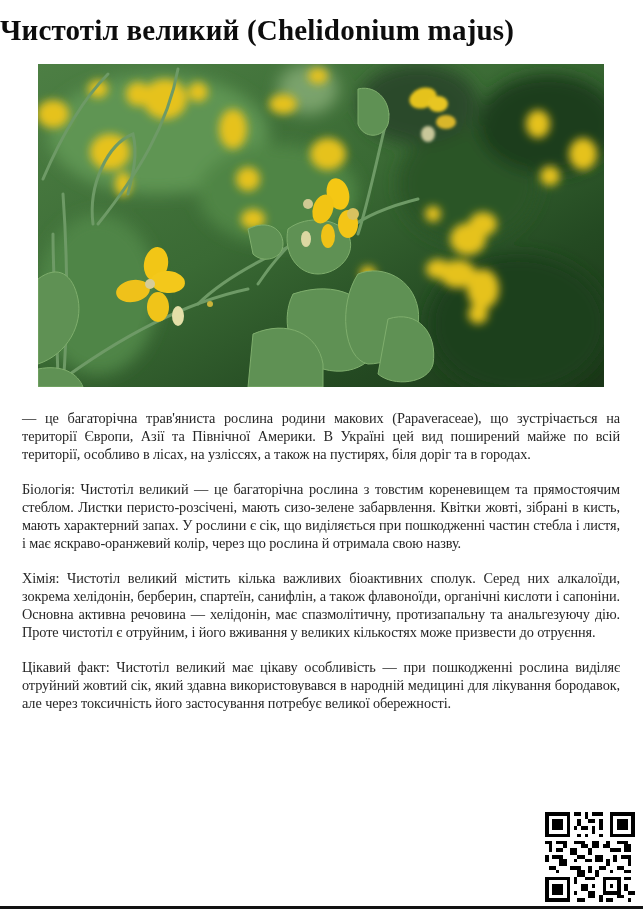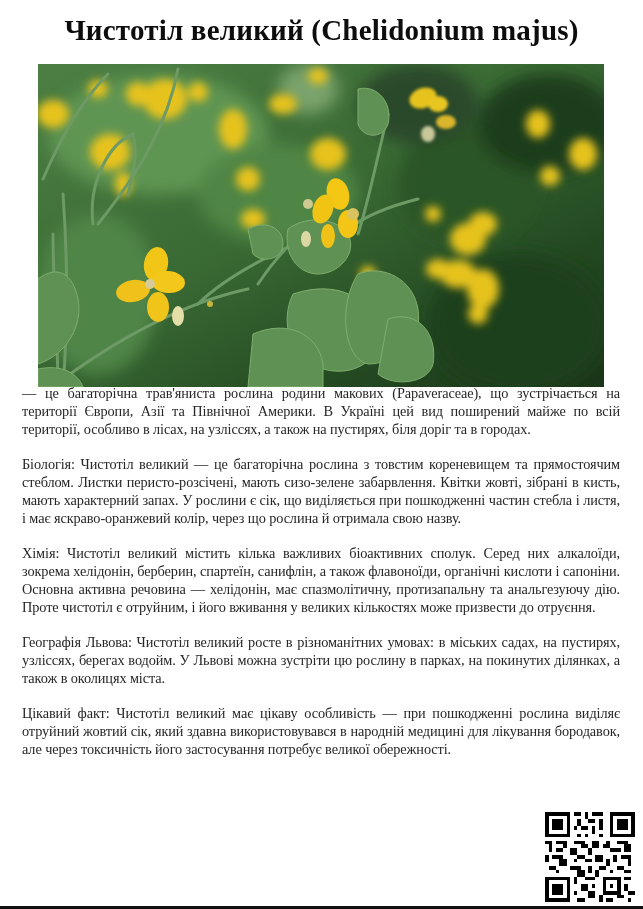--- a/index.html
+++ b/index.html
@@ -13,21 +13,20 @@
       position: relative;
       overflow: hidden;
       font-family: "DejaVu Serif", "Liberation Serif", serif;
       color: #1f1f1f;
     }
     .title {
       position: absolute;
       left: 0;
       top: 12px;
       width: 643px;
-      text-align: center;
       font-family: "Liberation Serif", "DejaVu Serif", serif;
       font-weight: bold;
       font-size: 29px;
       letter-spacing: 0.2px;
       color: #0d0d0d;
       margin: 0;
       line-height: 36px;
     }
     .photo {
       position: absolute;
@@ -39,21 +38,21 @@
       background: #2f5a2b;
     }
     .photo svg {
       display: block;
       width: 100%;
       height: 100%;
     }
     .content {
       position: absolute;
       left: 22px;
-      top: 384px;
+      top: 409px;
       width: 598px;
     }
     .para {
       margin: 0 0 17px 0;
       font-family: "Liberation Serif", "DejaVu Serif", serif;
       font-size: 14.3px;
       line-height: 18px;
       text-align: justify;
       color: #262626;
       letter-spacing: -0.1px;
@@ -191,21 +190,20 @@
       <circle cx="270" cy="140" r="5" fill="#cfc993"></circle>
       <ellipse cx="268" cy="175" rx="5" ry="8" fill="#dcd8a2"></ellipse>
     </g>
   </svg>
 </div>
 
 <div class="content">
   <p class="para"> — це багаторічна трав'яниста рослина родини макових (Papaveraceae), що зустрічається на території Європи, Азії та Північної Америки. В Україні цей вид поширений майже по всій території, особливо в лісах, на узліссях, а також на пустирях, біля доріг та в городах.</p>
   <p class="para">Біологія: Чистотіл великий — це багаторічна рослина з товстим кореневищем та прямостоячим стеблом. Листки перисто-розсічені, мають сизо-зелене забарвлення. Квітки жовті, зібрані в кисть, мають характерний запах. У рослини є сік, що виділяється при пошкодженні частин стебла і листя, і має яскраво-оранжевий колір, через що рослина й отримала свою назву.</p>
   <p class="para">Хімія: Чистотіл великий містить кілька важливих біоактивних сполук. Серед них алкалоїди, зокрема хелідонін, берберин, спартеїн, санифлін, а також флавоноїди, органічні кислоти і сапоніни. Основна активна речовина — хелідонін, має спазмолітичну, протизапальну та анальгезуючу дію. Проте чистотіл є отруйним, і його вживання у великих кількостях може призвести до отруєння.</p>
-  <p class="para">Географія Львова: Чистотіл великий росте в різноманітних умовах: в міських садах, на пустирях, узліссях, берегах водойм. У Львові можна зустріти цю рослину в парках, на покинутих ділянках, а також в околицях міста.</p>
   <p class="para">Цікавий факт: Чистотіл великий має цікаву особливість — при пошкодженні рослина виділяє отруйний жовтий сік, який здавна використовувався в народній медицині для лікування бородавок, але через токсичність його застосування потребує великої обережності.</p>
 </div>
 
 <div class="qr">
   <svg viewBox="0 0 25 25" shape-rendering="crispEdges">
     <rect width="25" height="25" fill="#fff"></rect>
     <g fill="#000">
 
       <rect x="0" y="0" width="7" height="7"></rect>
         <rect x="1" y="1" width="5" height="5" fill="#fff"></rect>

